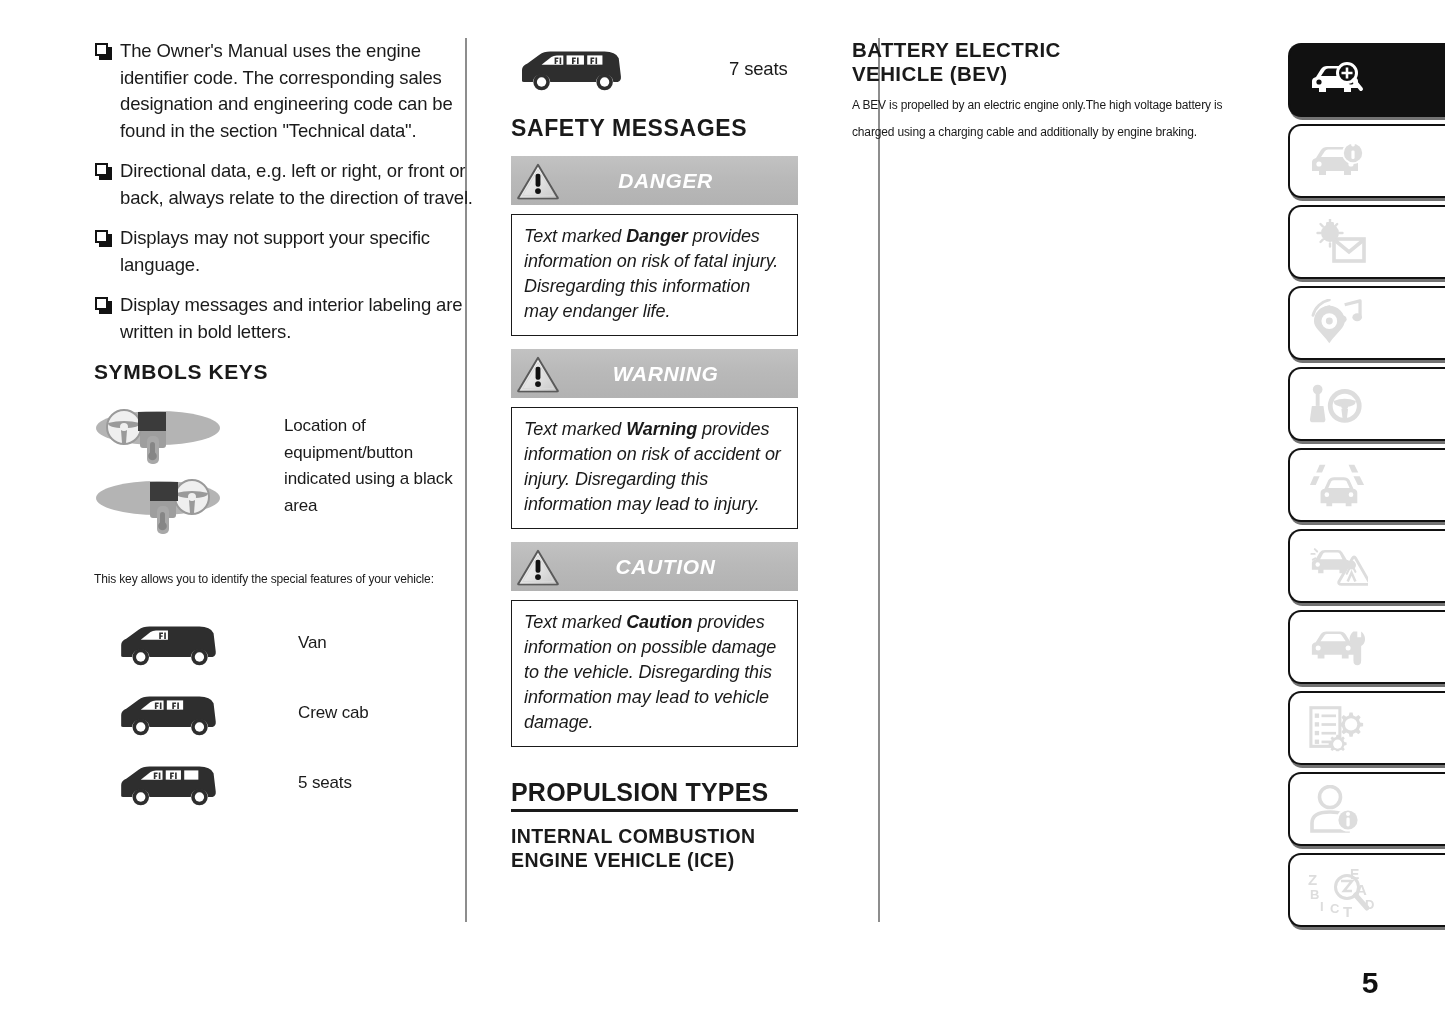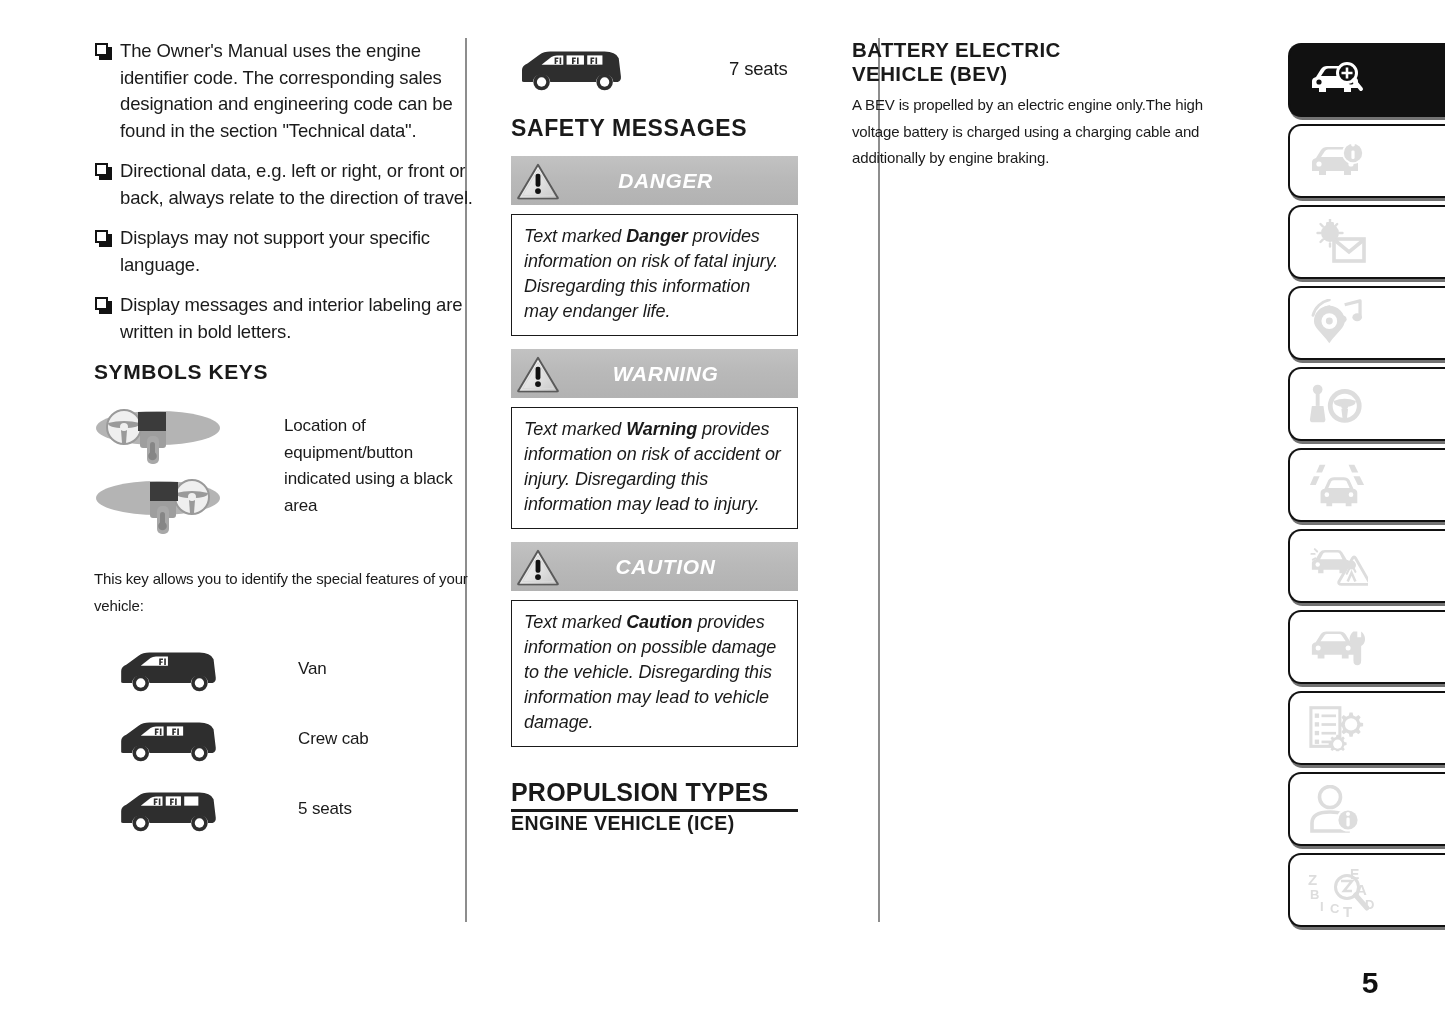--- a/index.html
+++ b/index.html
@@ -27,21 +27,21 @@
     top: 38px;
     width: 2px;
     height: 884px;
     background: #8d8d8d;
   }
   .divider.d1 { left: 465px; }
   .divider.d2 { left: 878px; }
 
   
   p.body {
-    font-size: 15px;
+    font-size: 12px;
     line-height: 26.5px;
     margin: 0 0 0 0;
     letter-spacing: -0.15px;
   }
 
   h2.heading {
     font-size: 21px;
     font-weight: bold;
     letter-spacing: 0.6px;
     margin: 0;
@@ -538,20 +538,21 @@
         <use href="#sym-triangle"></use>
       </svg>
       <div class="ttl">CAUTION</div>
     </div>
     <div class="msg-box">
       <p><span>Text marked </span><b>Caution</b><span> provides information on possible damage to the vehicle. Disregarding this information may lead to vehicle damage.</span></p>
     </div>
 
     <h2 class="heading ruled" style="margin-top:33px;">PROPULSION TYPES</h2>
 
+    <h3 class="subheading" style="margin-top:13px;">INTERNAL COMBUSTION</h3>
     <h3 class="subheading">ENGINE VEHICLE (ICE)</h3>
 
   </div>
 
   <div class="col col-3">
     <h3 class="subheading" style="font-size:20.5px;">BATTERY ELECTRIC</h3>
     <h3 class="subheading" style="font-size:20.5px;">VEHICLE (BEV)</h3>
     <p class="body" style="margin-top:7px;">A BEV is propelled by an electric engine only.The high voltage battery is charged using a charging cable and additionally by engine braking.</p>
   </div>
 

